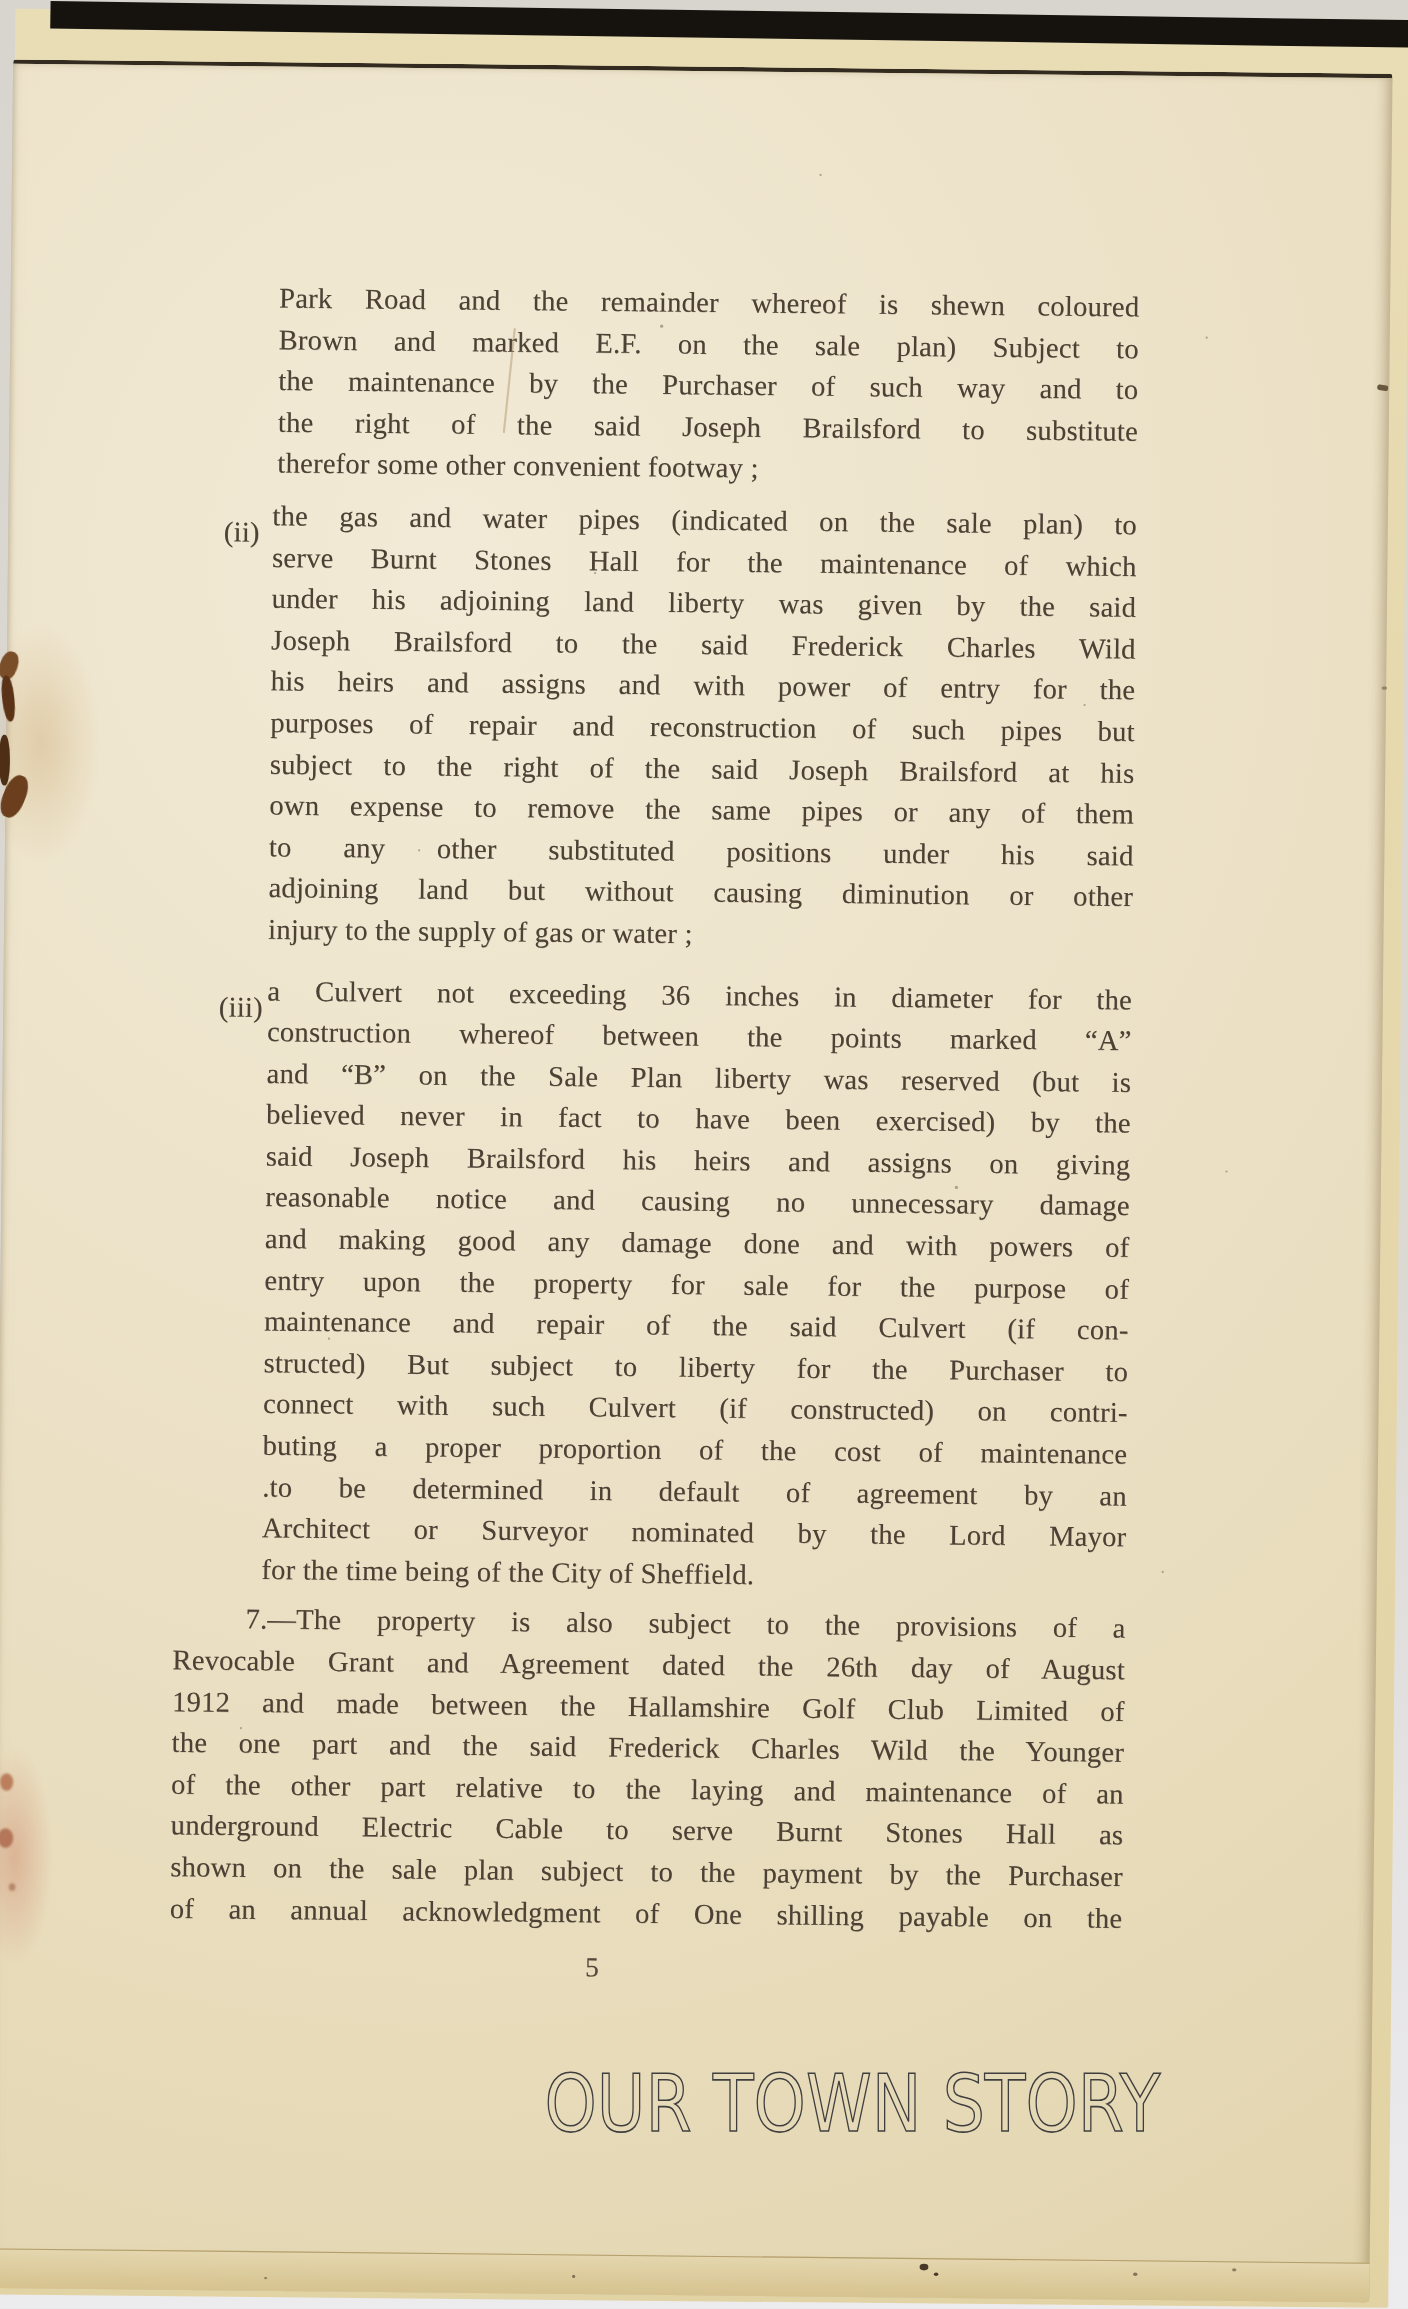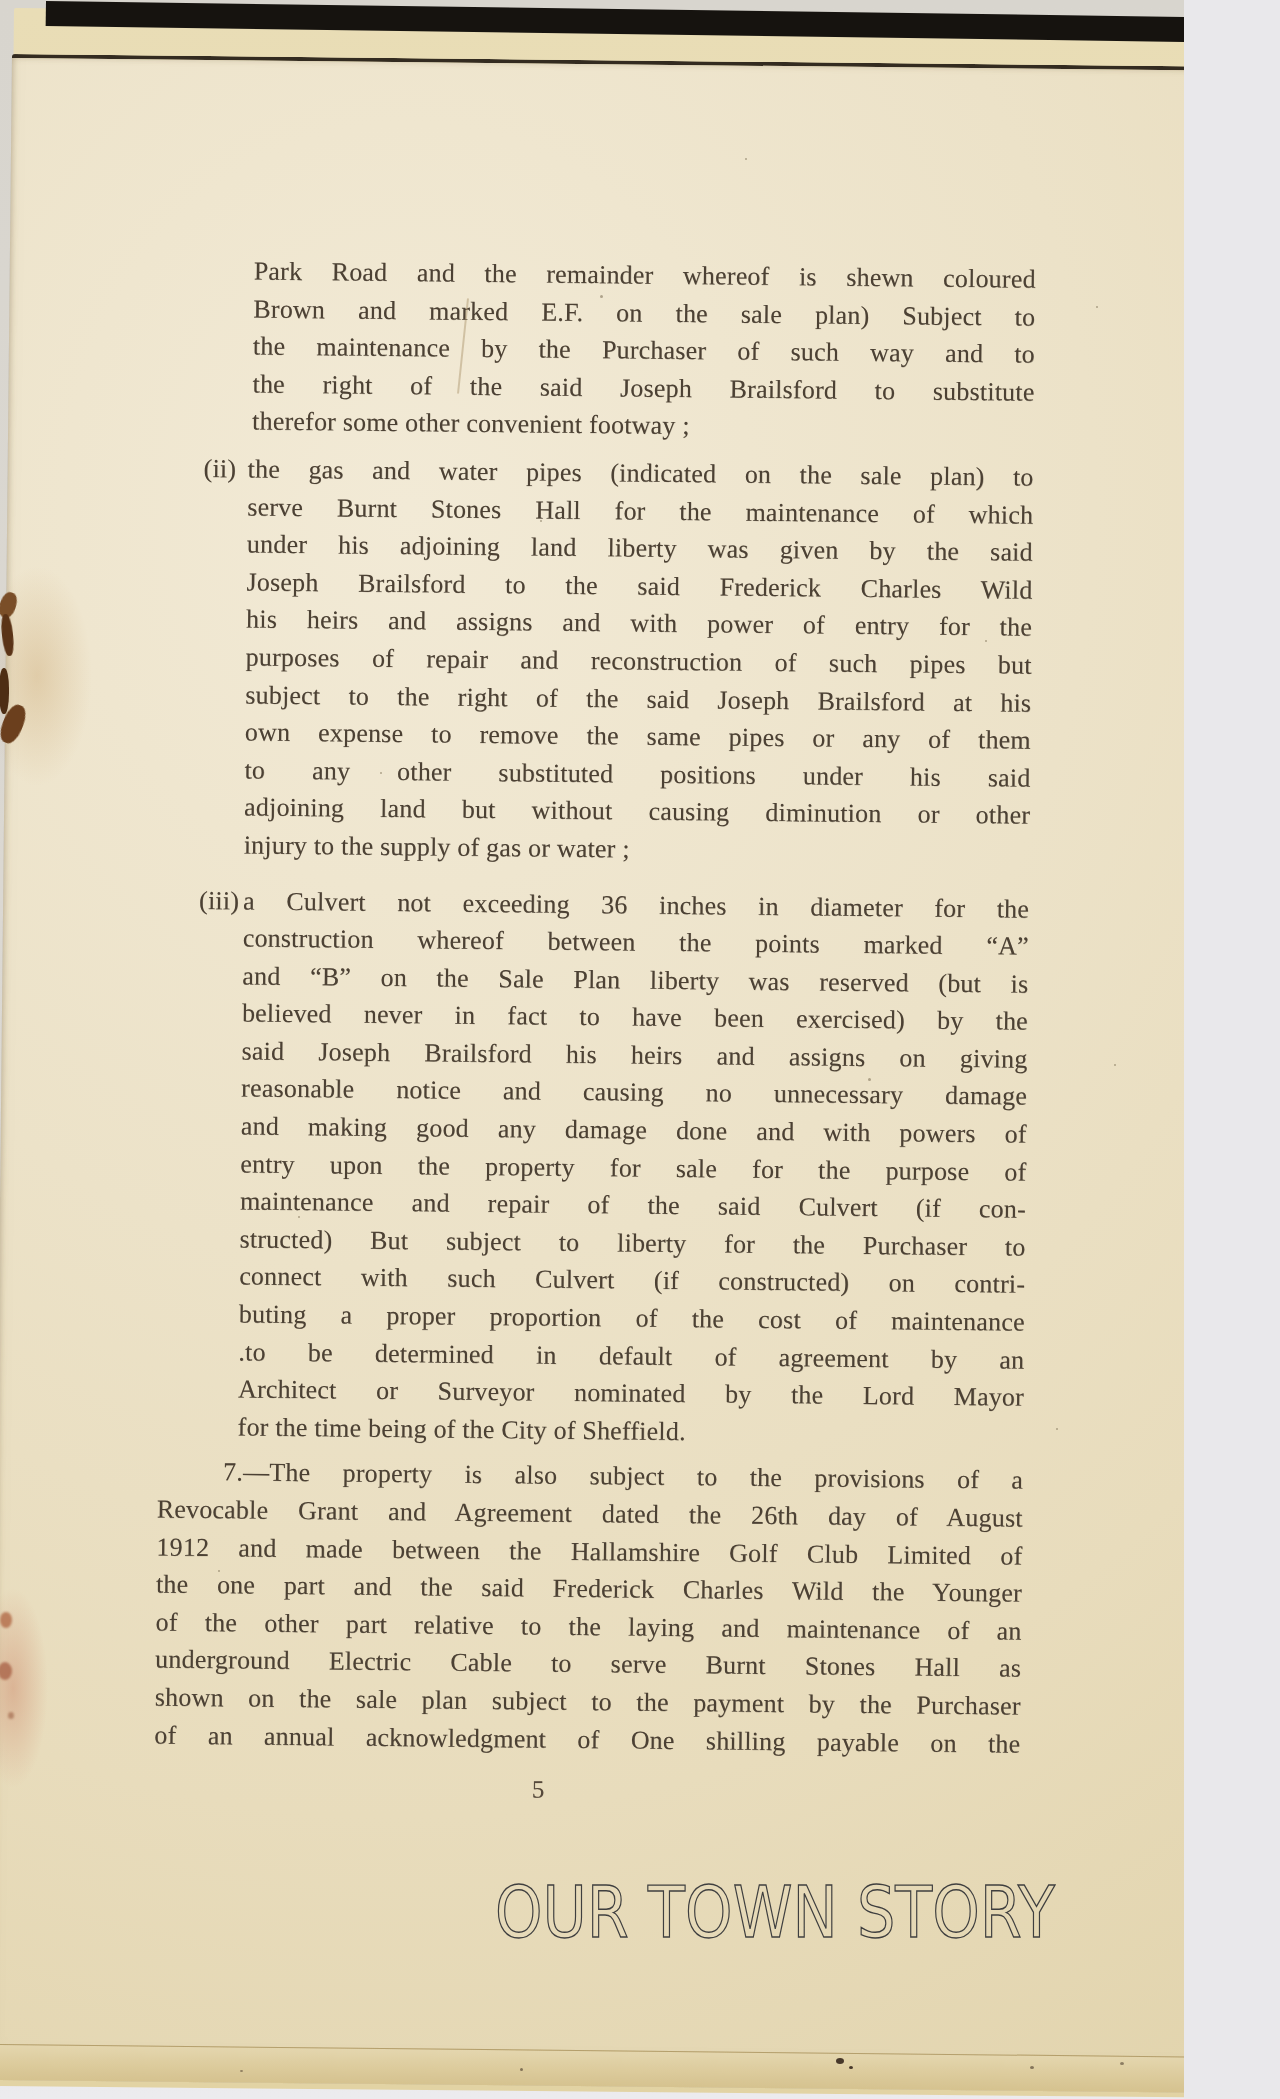--- a/index.html
+++ b/index.html
@@ -1,18 +1,18 @@
 <!DOCTYPE html>
 <html><head>
 <meta charset="utf-8">
 <style>
   html,body{margin:0;padding:0;}
   body{font-family:"Liberation Serif","DejaVu Serif",serif;background:#e9e8eb;}
 
-  .scan{position:relative;width:1184px;height:2099px;overflow:hidden;
+  .scan{position:relative;width:1280px;height:2099px;overflow:hidden;
         background:linear-gradient(180deg,#d8d5ce 0%,#dcd9d3 55%,#e9e8eb 92%,#ecebee 100%);}
 
   
   .top-band{position:absolute;left:46px;top:1px;width:1240px;height:25px;background:#16130f;
             transform:rotate(0.8deg);transform-origin:top left;z-index:2;}
 
   
   .under-page{position:absolute;left:14px;top:8px;width:1268px;height:2078px;
               background:linear-gradient(180deg,#e9ddb6 0%,#e6d9ae 30%,#e2d3a4 100%);
               transform:rotate(0.55deg);transform-origin:top left;z-index:1;border-radius:2px;}
@@ -33,21 +33,21 @@
 
   
   .textblock{position:absolute;left:160px;top:192px;width:866px;color:#4c4134;
              font-size:26px;line-height:37.6px;letter-spacing:.2px;
              text-shadow:.3px .3px .5px rgba(76,65,52,.38);}
   .ln{text-align:justify;text-align-last:justify;height:37.6px;}
   .ln.last{text-align-last:left;}
   .ln.first-indent{padding-left:66px;}
   .para1{margin-left:84px;}
   .item{position:relative;margin-left:80px;}
-  .item .marker{position:absolute;left:-44px;top:0;}
+  .item .marker{position:absolute;left:-44px;top:15px;}
   .item-ii{margin-top:10px;}
   .item-iii{margin-top:18px;}
   .para7{margin-top:8px;}
   .page-number{position:absolute;left:538px;top:1712px;font-size:25px;color:#56493b;
                text-shadow:.3px .3px .5px rgba(86,73,59,.38);}
 
   
   .watermark{position:absolute;left:495px;top:1876px;z-index:6;
              font-family:"DejaVu Sans","Liberation Sans",sans-serif;
              font-size:72px;line-height:72px;font-weight:400;

